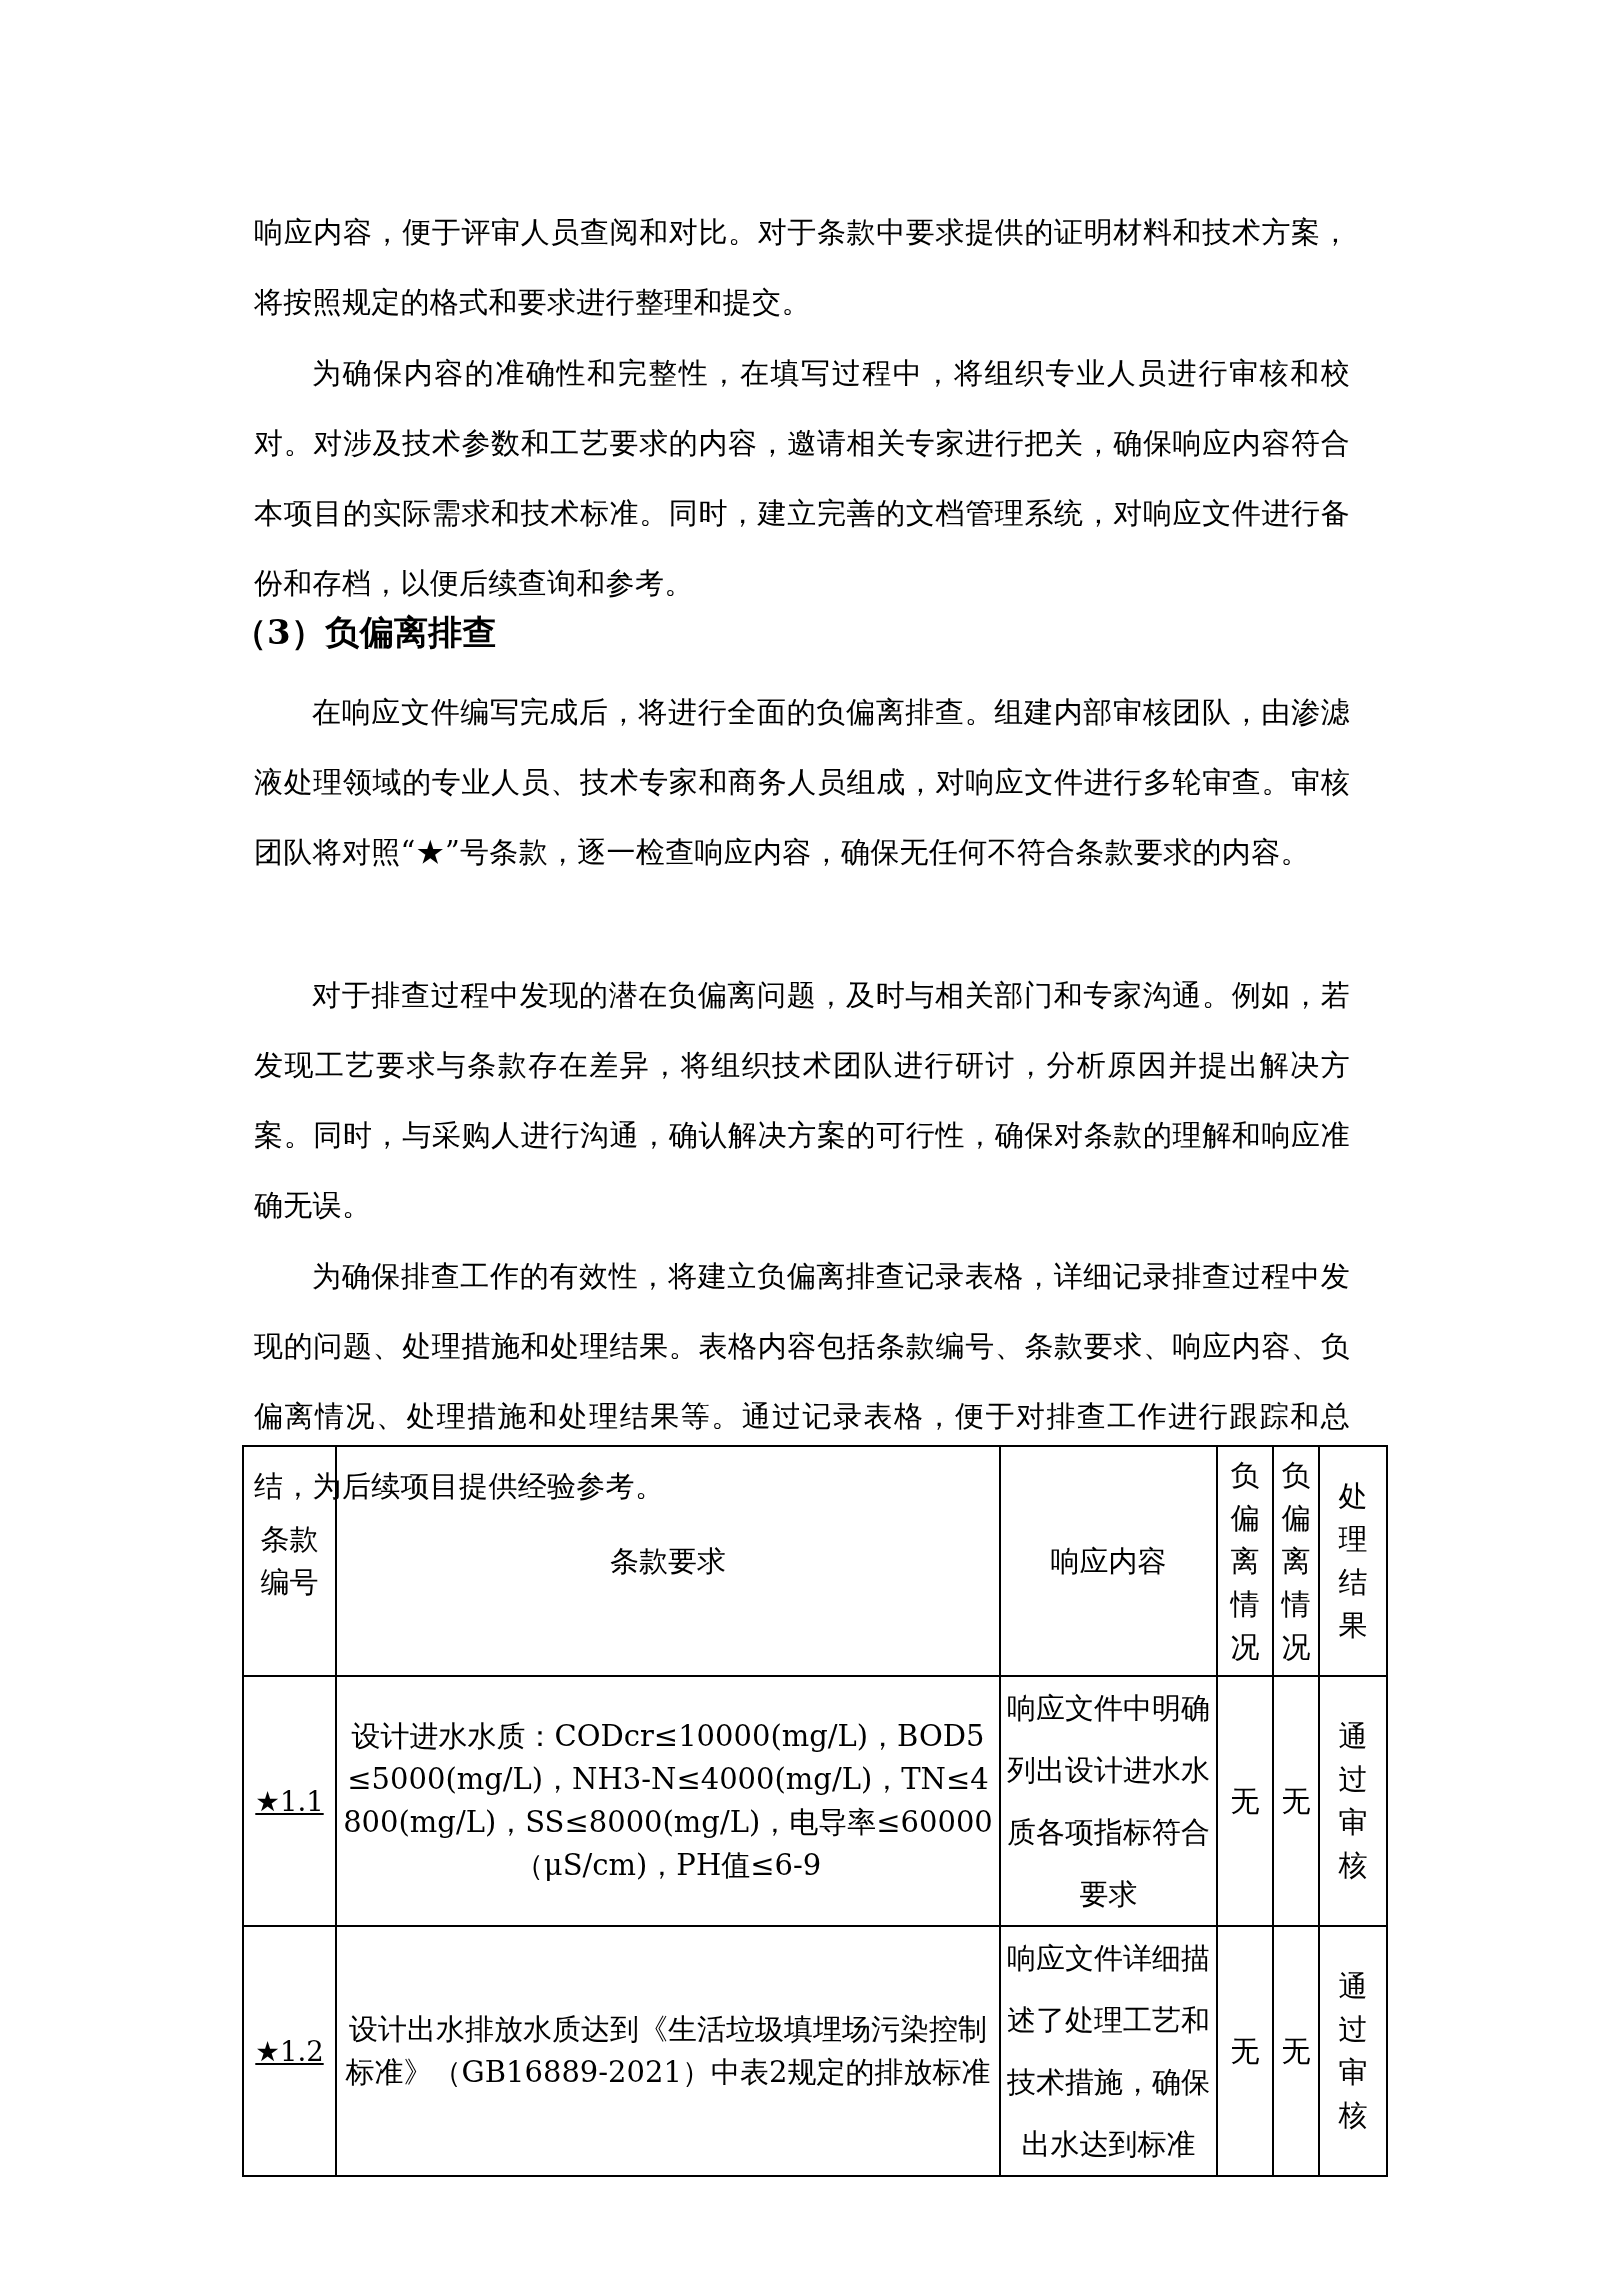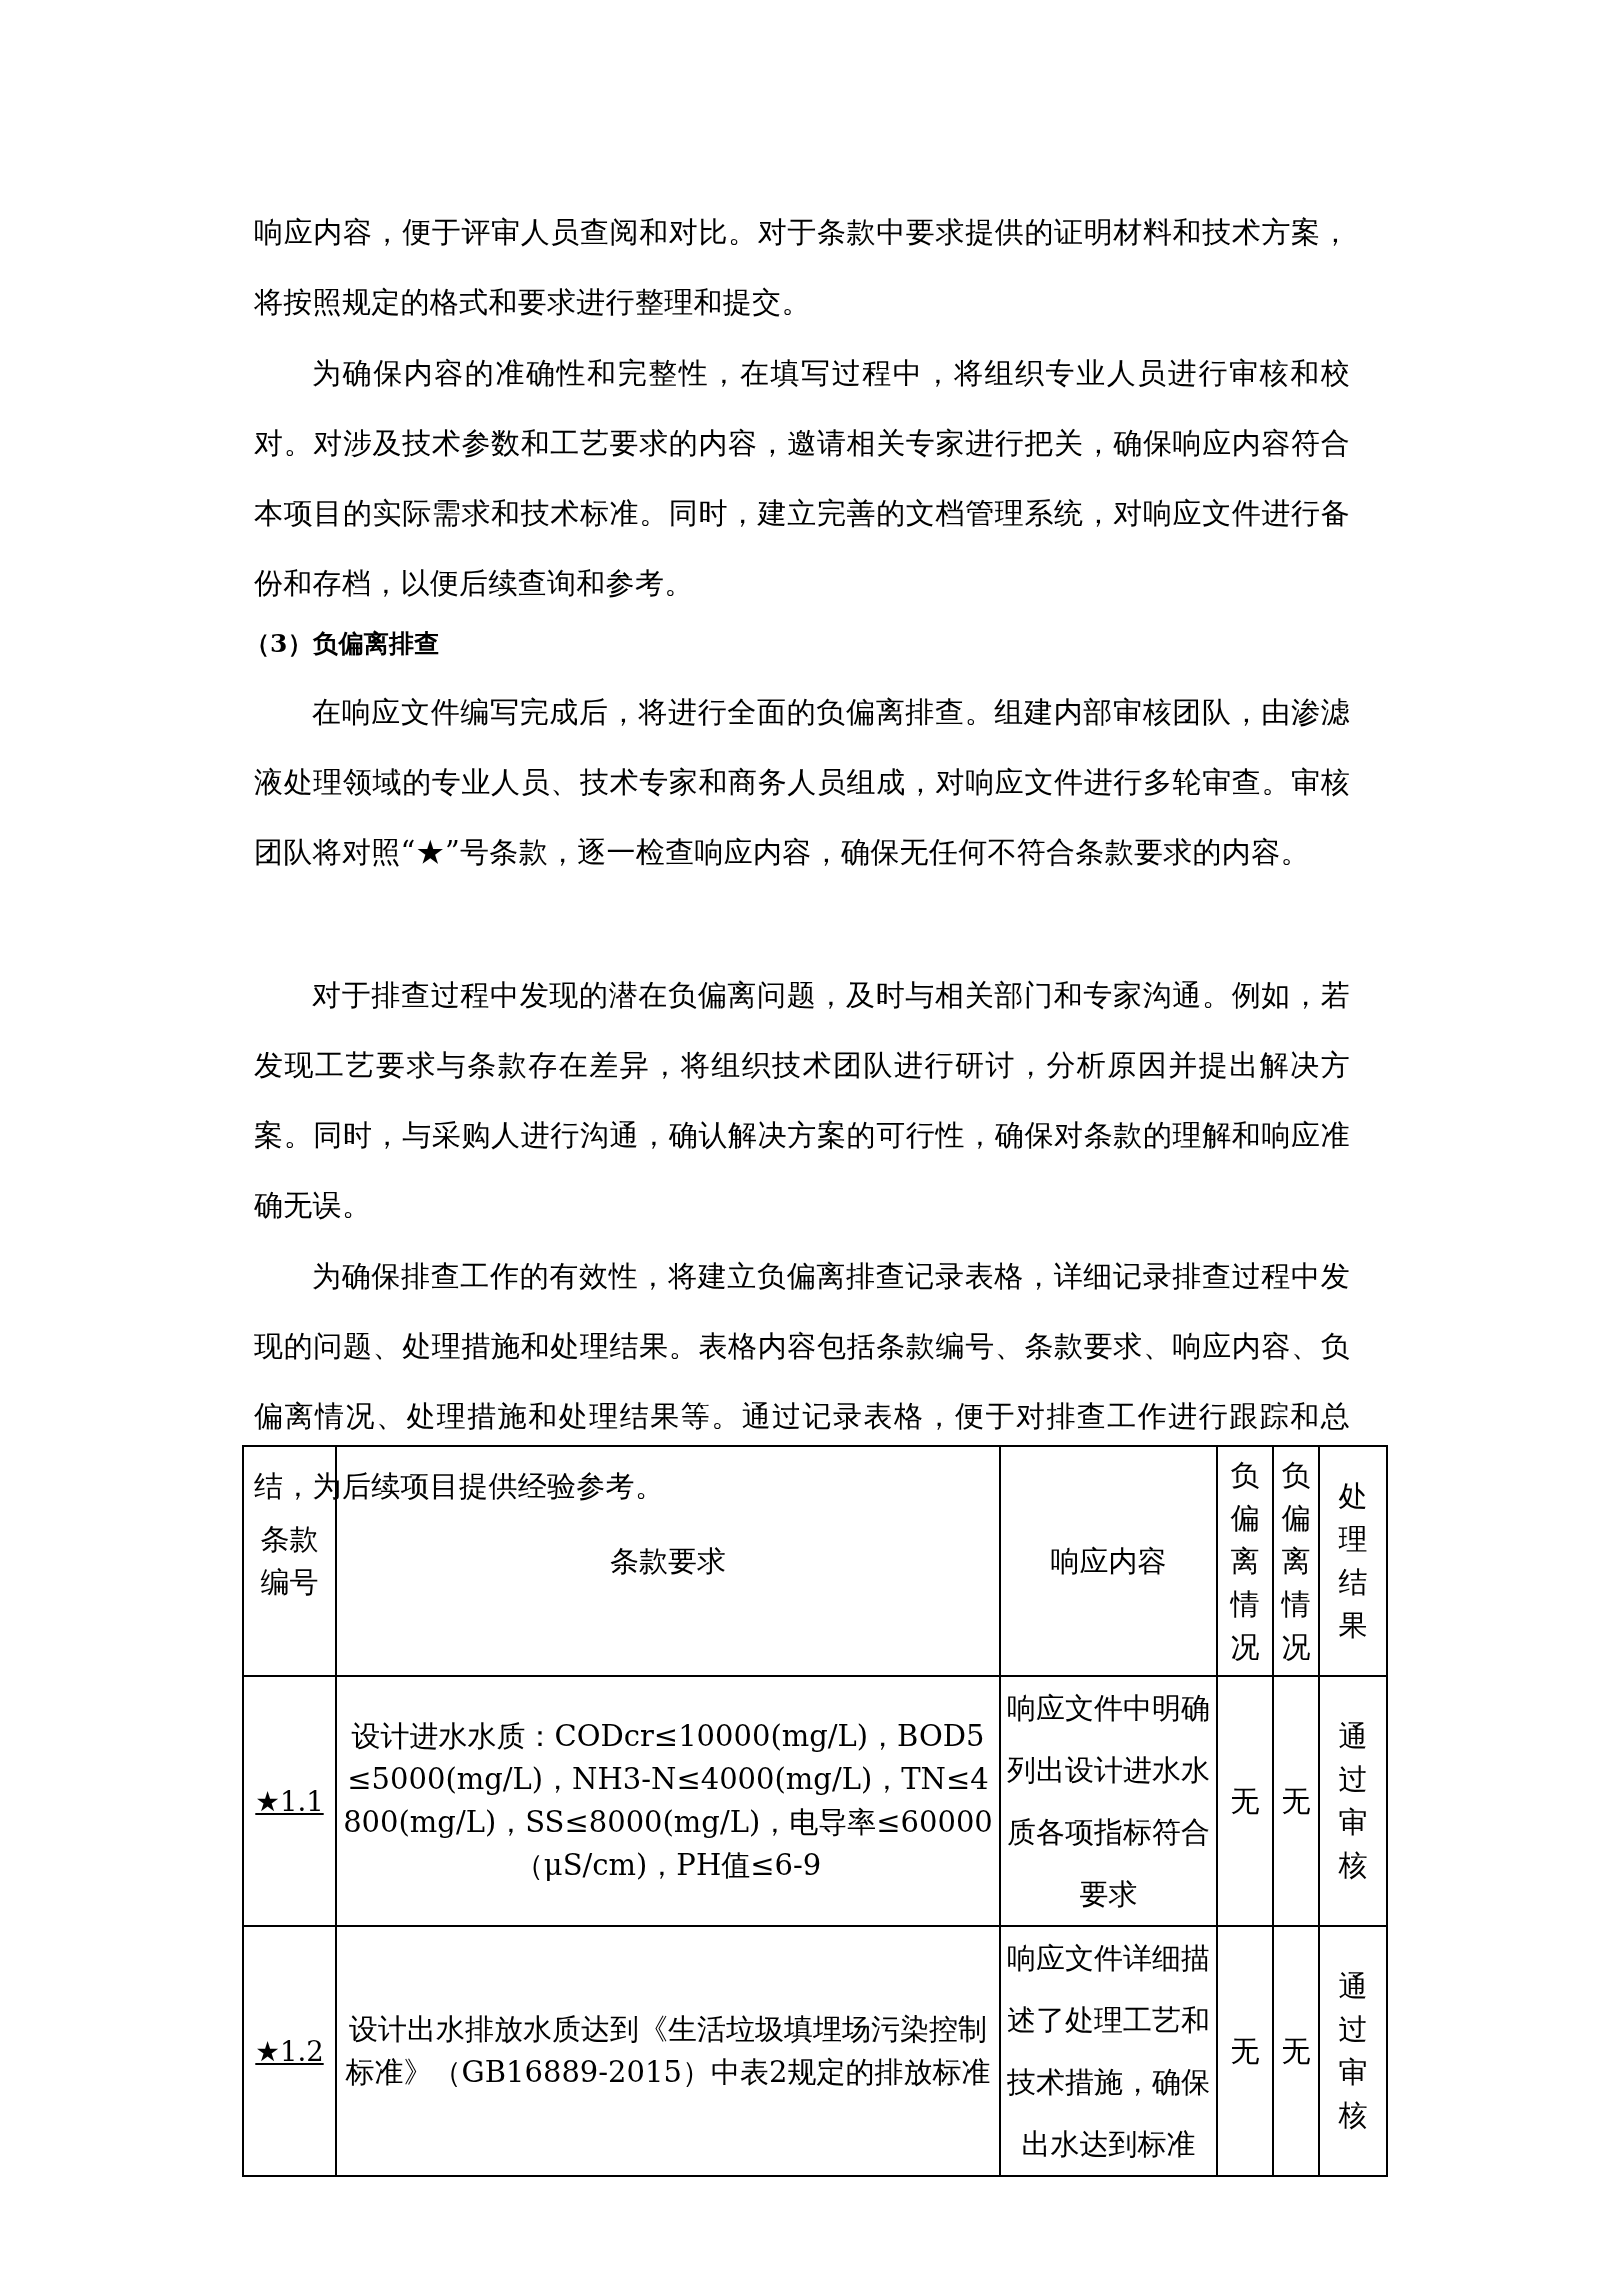--- a/index.html
+++ b/index.html
@@ -32,23 +32,23 @@
     letter-spacing: 0.3px;
   }
   .para {
     margin: 12px;
     padding: 0;
   }
   .para.indent {
     text-indent: 2em;
   }
   .heading-line {
-    margin: 12px;
+    margin: 0;
     padding: 0;
-    font-size: 25px;
+    font-size: 34px;
     line-height: 70px;
   }
   
   .record-table {
     position: absolute;
     left: 0;
     top: 1445px;
     width: 1144px;
     border-collapse: collapse;
     table-layout: fixed;
@@ -134,21 +134,21 @@
       <tr class="r1">
         <td class="id-cell">★1.1</td>
         <td class="req-text">设计进水水质：CODcr≤10000(mg/L)，BOD5≤5000(mg/L)，NH3-N≤4000(mg/L)，TN≤4800(mg/L)，SS≤8000(mg/L)，电导率≤60000（μS/cm)，PH值≤6-9</td>
         <td class="resp-text">响应文件中明确列出设计进水水质各项指标符合要求</td>
         <td>无</td>
         <td>无</td>
         <td><span class="vert">通过审核</span></td>
       </tr>
       <tr class="r2">
         <td class="id-cell">★1.2</td>
-        <td class="req-text">设计出水排放水质达到《生活垃圾填埋场污染控制标准》（GB16889-2015）中表2规定的排放标准</td>
+        <td class="req-text">设计出水排放水质达到《生活垃圾填埋场污染控制标准》（GB16889-2021）中表2规定的排放标准</td>
         <td class="resp-text">响应文件详细描述了处理工艺和技术措施，确保出水达到标准</td>
         <td>无</td>
         <td>无</td>
         <td><span class="vert">通过审核</span></td>
       </tr>
     </tbody>
   </table>
 
 </div>
 

